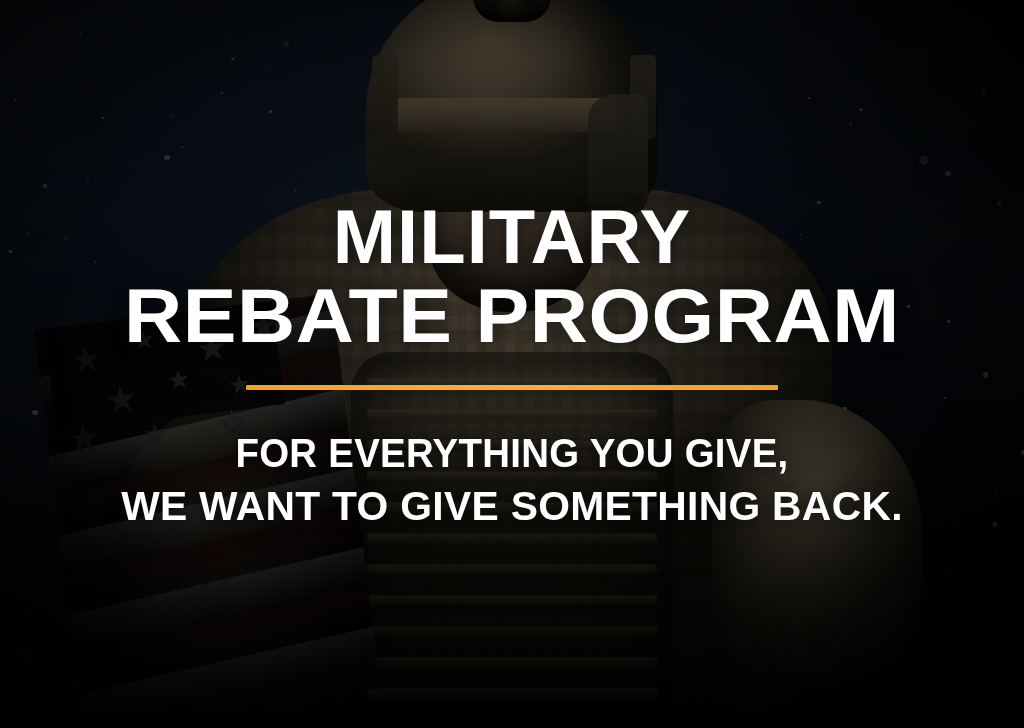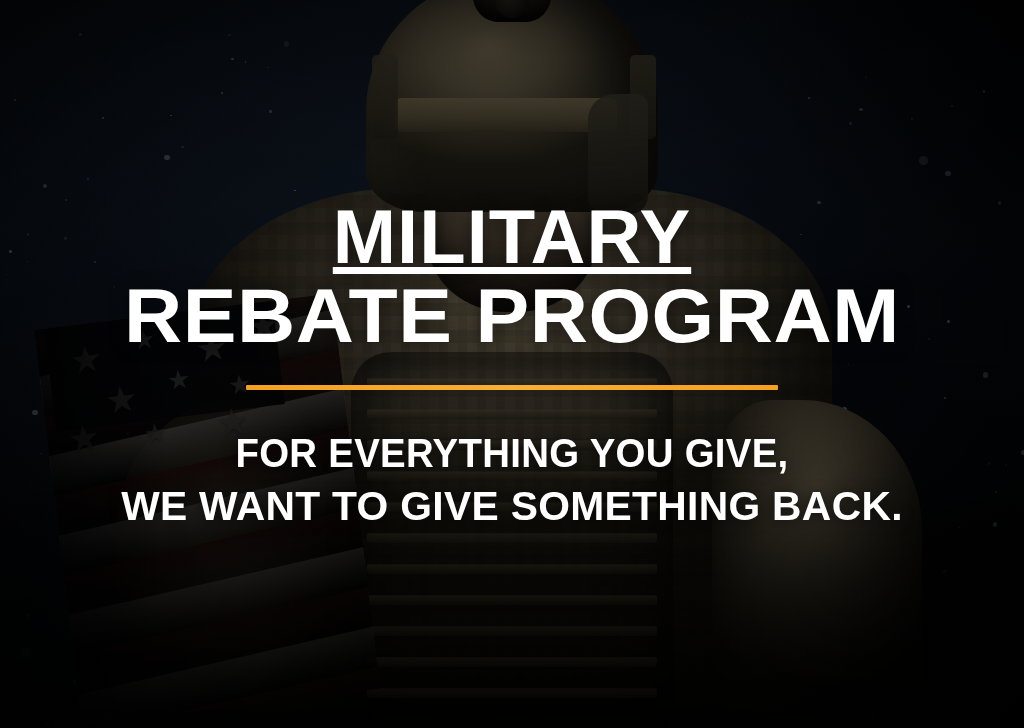--- a/index.html
+++ b/index.html
@@ -230,21 +230,20 @@
     text-transform:uppercase;
     line-height:.96;
     text-shadow:0 2px 18px rgba(0,0,0,.55);
     margin:0;
   }
   .headline-1{
     position:absolute;
     top:201px; left:0; right:0;
     font-size:76px;
     letter-spacing:1px;
-    text-decoration:underline;
   }
   .headline-2{
     position:absolute;
     top:280px; left:0; right:0;
     font-size:76px;
     letter-spacing:.5px;
     transform:scaleX(1.06);
   }
   .rule{
     position:absolute;

